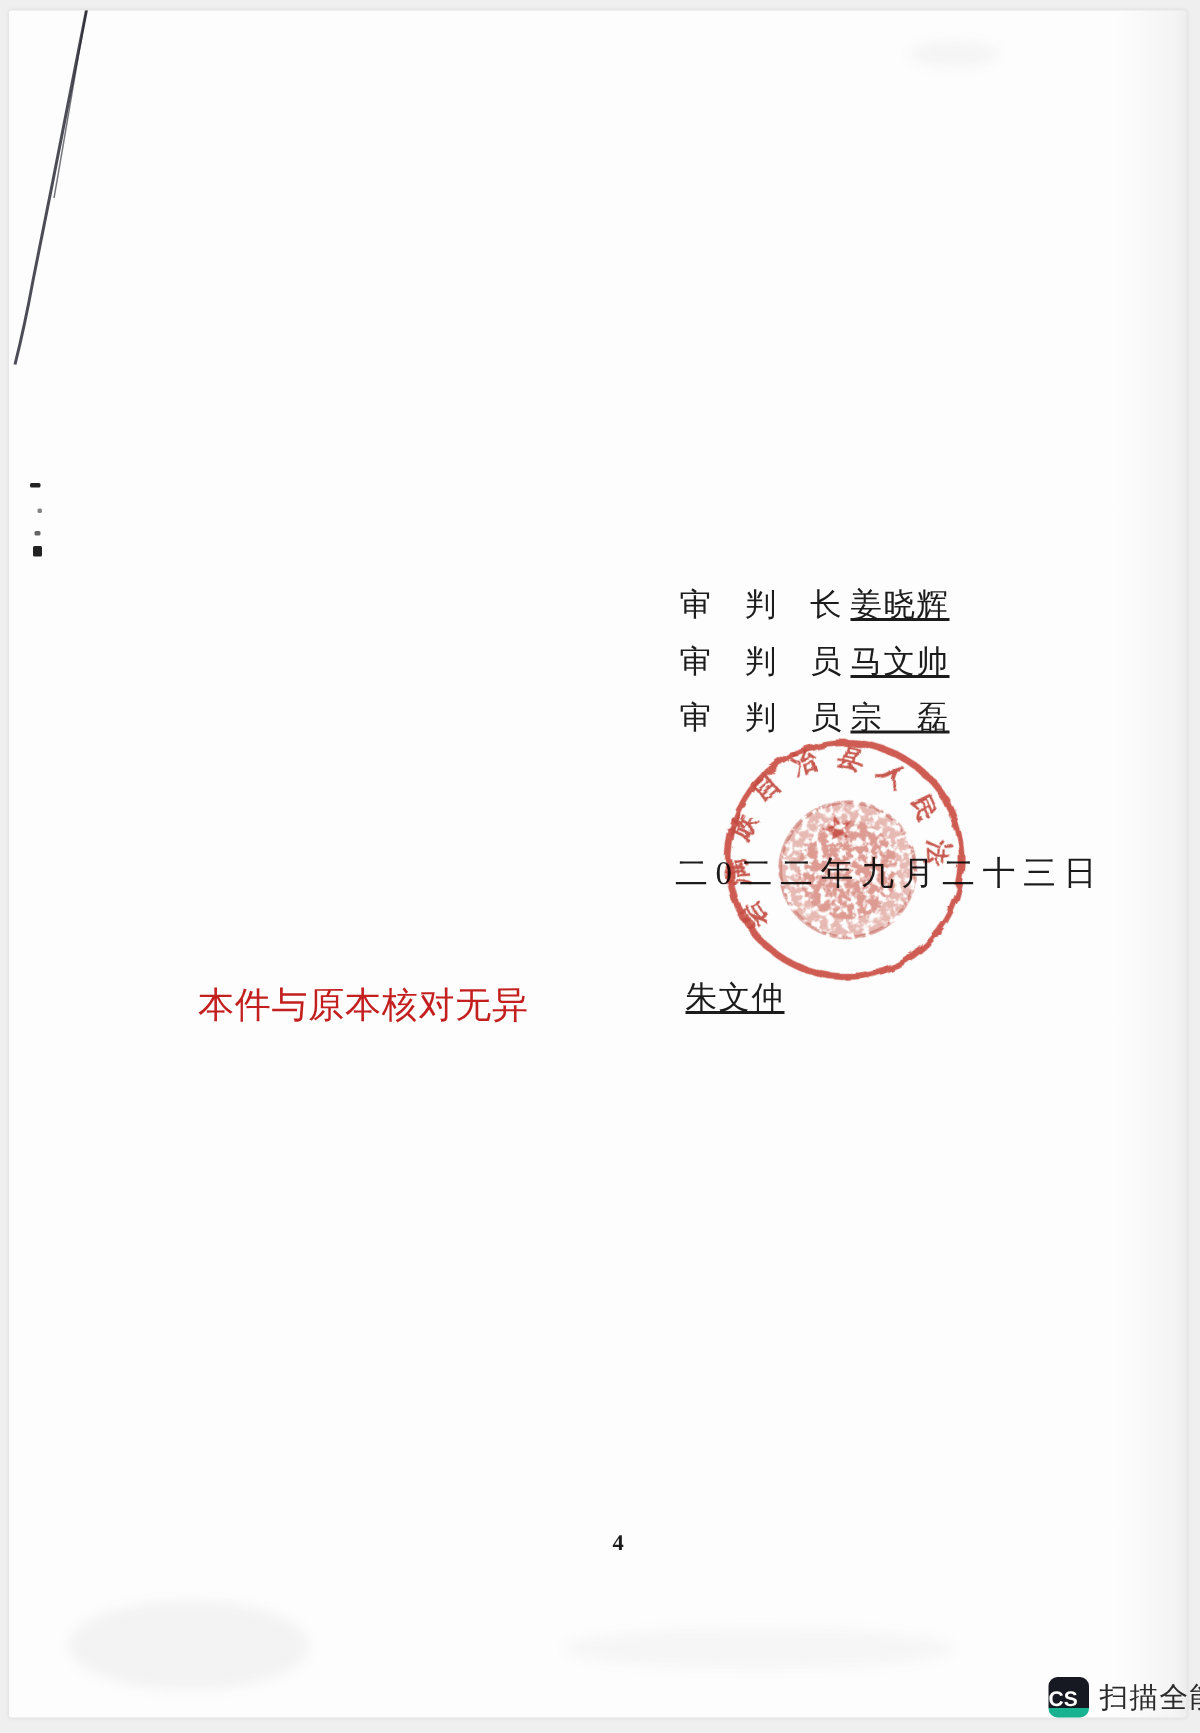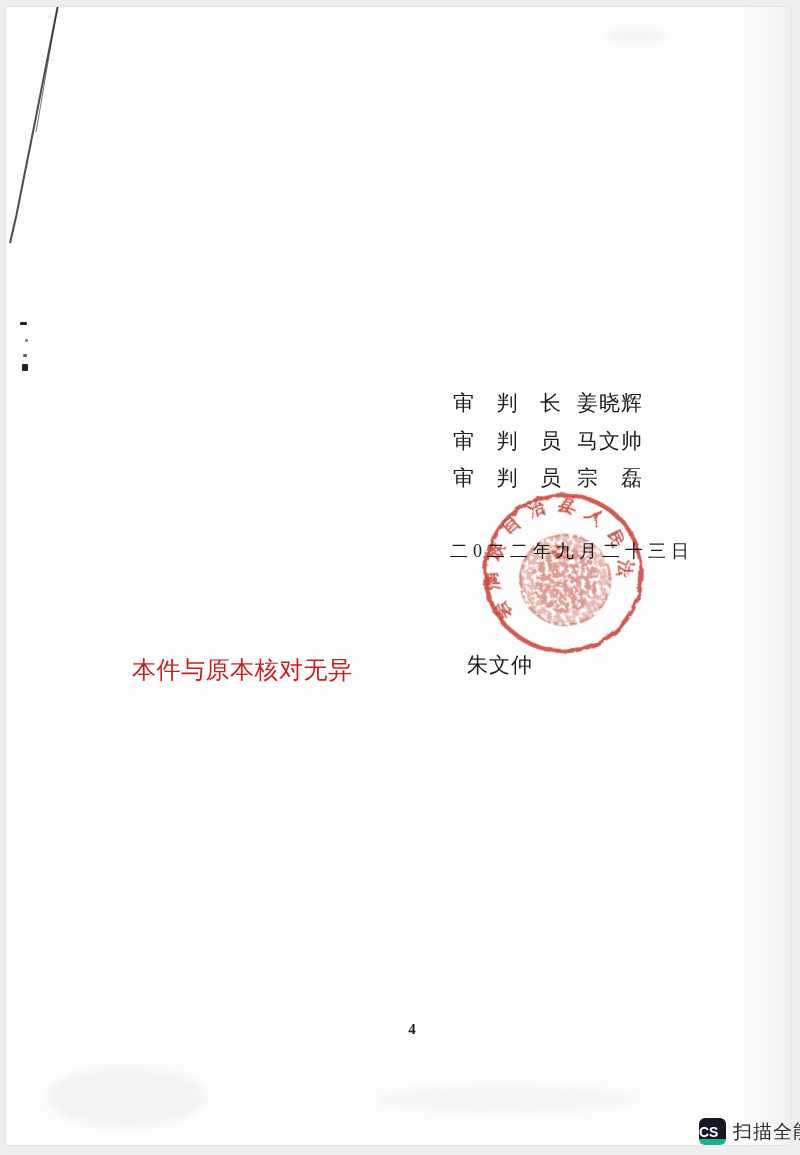--- a/index.html
+++ b/index.html
@@ -15,24 +15,24 @@
 
   
   .body-text { position:absolute; left:106px; top:88px; width:600px; font-size:22px; color:#1c1c1c; }
   .body-text .line { height:37.6px; line-height:37.6px; white-space:nowrap; letter-spacing:0.5px; }
   .body-text .line.indent { padding-left:50px; }
 
   
   .sig-block { position:absolute; left:447px; top:378px; font-size:21px; color:#1c1c1c; }
   .sig-row { height:37.6px; line-height:37.6px; white-space:nowrap; display:flex;align-items:flex-end; }
   .sig-role { display:inline-block; width:108px; text-align:justify; text-align-last:justify; }
-  .sig-name { display:inline-block; margin-left:16px; letter-spacing:1px; }
+  .sig-name { display:inline-block; margin-left:6px; letter-spacing:1px;text-decoration:underline; }
 
   
-  .date-line { position:absolute; left:444px; top:532px; font-size:18px; color:#1c1c1c;
+  .date-line { position:absolute; left:444px; top:560px; font-size:22px; color:#1c1c1c;
                letter-spacing:5px; white-space:nowrap; z-index:2; }
 
   
   .clerk-row { position:absolute; left:445px; top:640px; font-size:21px; color:#1c1c1c;
                height:37.6px; line-height:37.6px; white-space:nowrap; display:flex; z-index:2; }
 
   
   .verify-stamp { position:absolute; left:126px; top:647px; font-size:24px; font-weight:normal;
                   color:#c41f1f; letter-spacing:0.5px; white-space:nowrap; z-index:2; }
 

